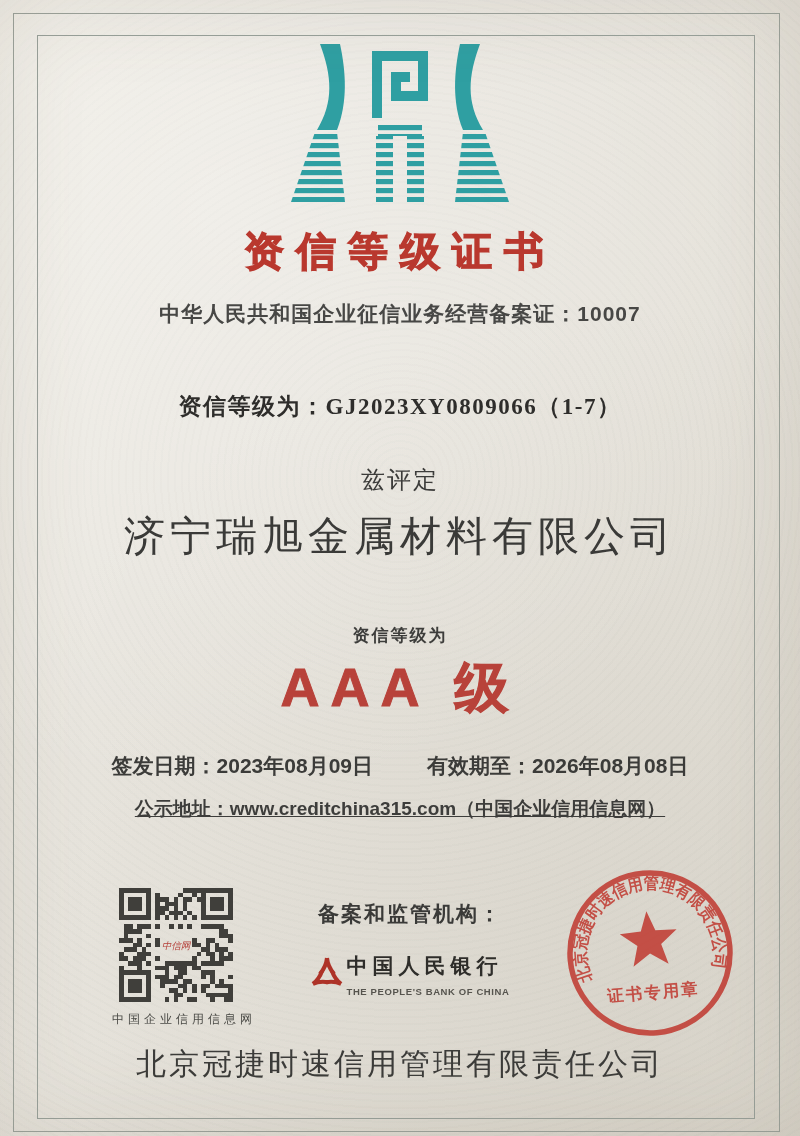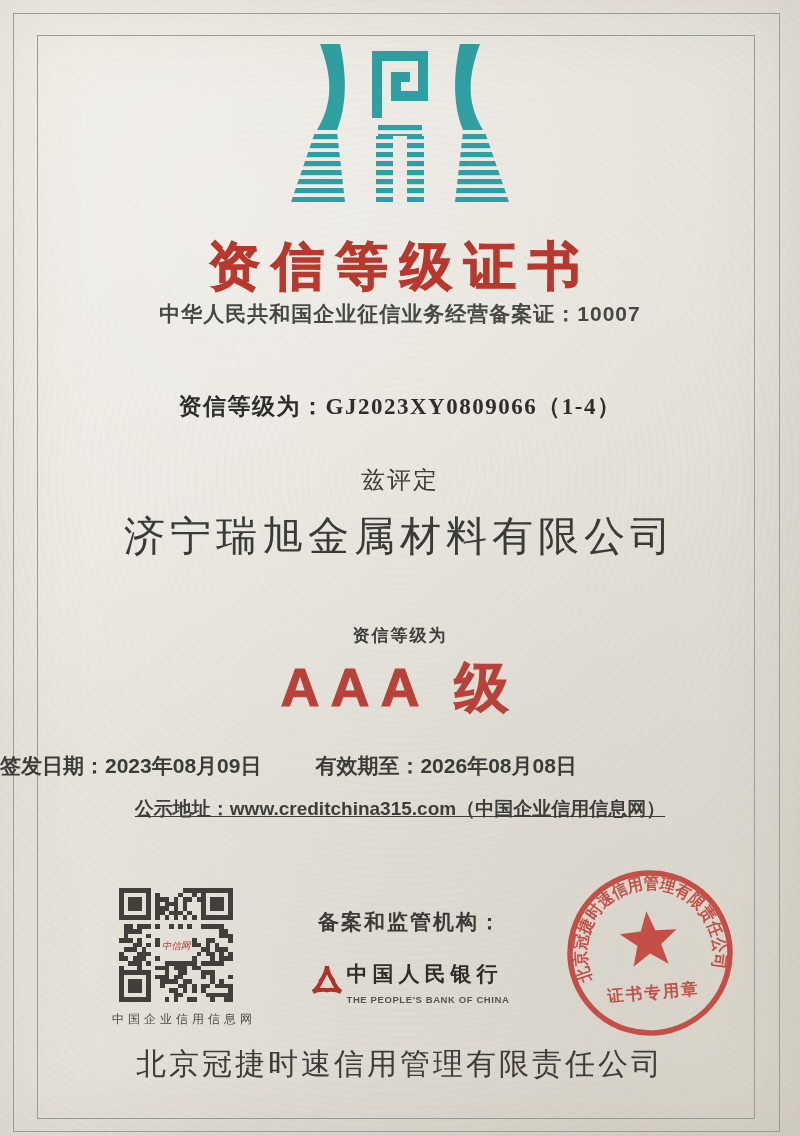--- a/index.html
+++ b/index.html
@@ -24,52 +24,52 @@
   .border-outer { position:absolute; left:13px; top:13px; right:20px; bottom:4px;
     border:1px solid #9ba29b; pointer-events:none; }
   .border-inner { position:absolute; left:37px; top:35px; right:45px; bottom:17px;
     border:1px solid #98a09a; pointer-events:none; }
 
   .abs { position:absolute; left:0; right:0; text-align:center; }
 
   .brand-logo { position:absolute; left:50%; top:44px; transform:translateX(-50%);
     width:220px; height:156px; }
 
-  .title { top:232px; color:#b9382e; font-size:52px; font-weight:bold;
+  .title { top:224px; color:#b9382e; font-size:40px; font-weight:bold;
     letter-spacing:12px; -webkit-text-stroke:1.2px #b9382e;
     font-family:"Liberation Sans", sans-serif; }
 
   .filing { top:300px; color:#474745; font-size:21px; font-weight:bold; letter-spacing:1px; }
 
   .certno { top:391px; color:#2e2d2b; font-size:23px; font-weight:bold;
     font-family:"Liberation Serif", serif; letter-spacing:1.5px; }
 
   .hereby { top:464px; color:#3c3c3a; font-size:24px; letter-spacing:2px; }
 
   .company { top:509px; color:#3a3a38; font-size:41px;
     font-family:"Liberation Serif", serif; letter-spacing:5px; }
 
   .rating-label { top:624px; color:#3d3d3b; font-size:17px; font-weight:bold; letter-spacing:2px; }
 
   .rating { top:652px; color:#b8423a; font-size:54px; font-weight:bold;
     letter-spacing:11px; -webkit-text-stroke:1px #b8423a; }
 
-  .dates { top:752px; display:flex; gap:54px;
+  .dates { top:752px; display:flex; justify-content:center; gap:54px;
     color:#3b3b39; font-size:21px; font-weight:bold; }
 
   .urls { top:796px; color:#3d3d3b; font-size:19px; font-weight:bold; line-height:26px;text-decoration:underline; }
 
   .qr-block { position:absolute; left:112px; top:888px; width:128px; text-align:center; }
   .qr-box { width:114px; height:114px; margin:0 auto; position:relative; }
   .qr-box svg { width:114px; height:114px; display:block; }
   .qr-caption { margin-top:9px; color:#4a4a46; font-size:12px; letter-spacing:4px; white-space:nowrap; }
 
   .regulator-block { position:absolute; left:280px; top:900px; width:260px; text-align:center; }
   .regulator-label { color:#3a3a38; font-size:21px; font-weight:bold;
-    font-family:Liberation Sans, sans-serif; letter-spacing:2px;margin-top:8px; }
+    font-family:Liberation Sans, sans-serif; letter-spacing:2px; }
   .pboc { margin-top:24px; display:flex; align-items:center; justify-content:center; gap:2px; }
   .pboc-emblem { width:34px; height:38px; flex:none; }
   .pboc-names { text-align:left; }
   .pboc-cn { color:#2e2d2a; font-size:21px; font-weight:bold; letter-spacing:5px;
     font-family:"Liberation Serif", serif; }
   .pboc-en { margin-top:6px; color:#56544e; font-size:9.5px; font-weight:bold; letter-spacing:0.6px; }
 
   .seal { position:absolute; left:562px; top:865px; width:176px; height:176px; opacity:0.93; }
   .seal svg { width:176px; height:176px; display:block; }
 
@@ -106,21 +106,21 @@
       <rect x="88" y="80" width="44" height="12" fill="url(#hstripe)"></rect>
       <rect x="86" y="92" width="17" height="66" fill="url(#hstripe)"></rect>
       <rect x="117" y="92" width="17" height="66" fill="url(#hstripe)"></rect>
     </svg>
   </div>
 
   <div class="abs title">资信等级证书</div>
   <div class="abs filing">中华人民共和国企业征信业务经营备案证：10007</div>
 
   <div class="abs certno">
-    <span>资信等级为：</span><span>GJ2023XY0809066（1-4）</span>
+    <span>资信等级为：</span><span>GJ2023XY0809066（1-7）</span>
   </div>
 
   <div class="abs hereby">兹评定</div>
   <div class="abs company">济宁瑞旭金属材料有限公司</div>
 
   <div class="abs rating-label">资信等级为</div>
   <div class="abs rating">AAA 级</div>
 
   <div class="abs dates">
     <span>签发日期：2023年08月09日</span>

